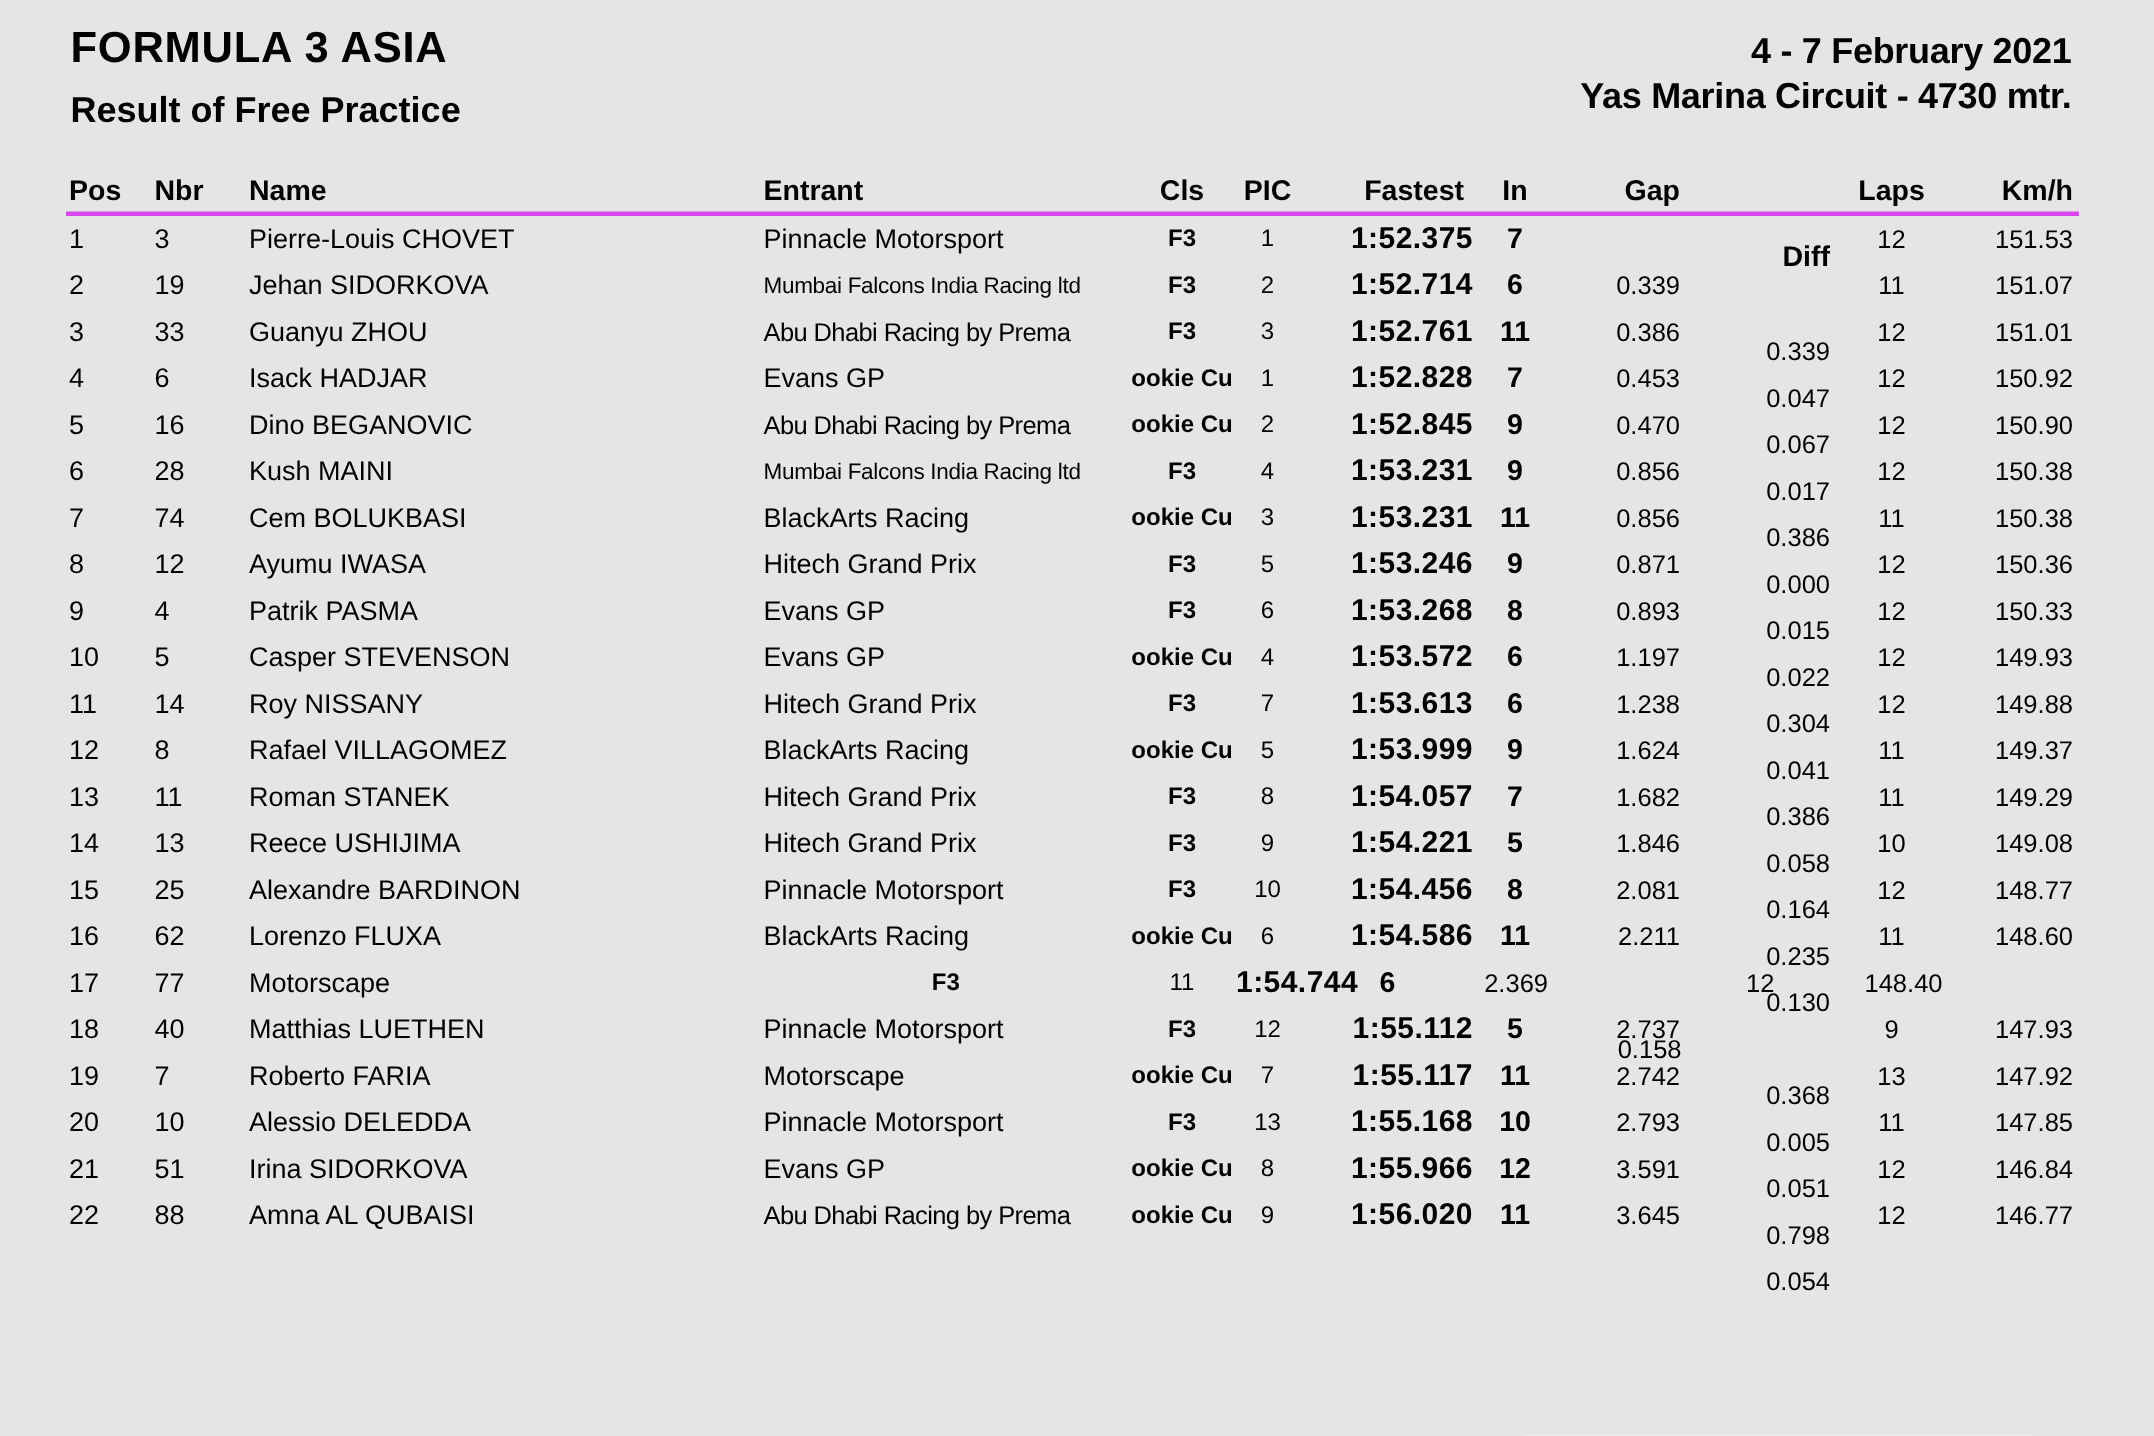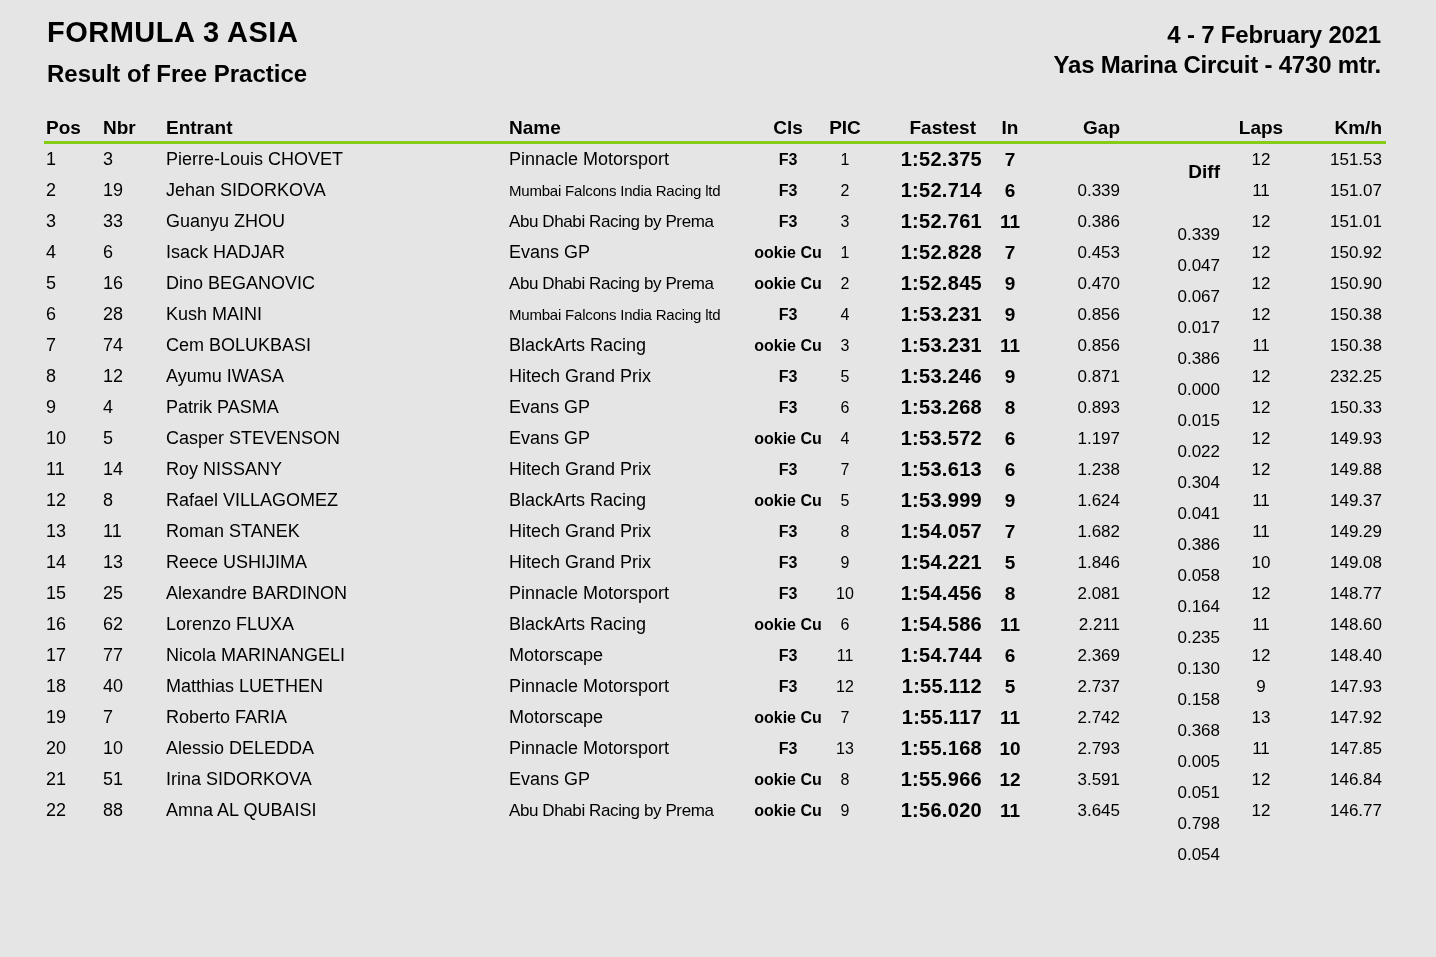--- a/index.html
+++ b/index.html
@@ -57,21 +57,21 @@
     top: 114px;
     width: 1342px;
   }
   .thead, .trow {
     display: grid;
     grid-template-columns: 59px 63px 343px 243px 72px 42px 118px 52px 88px 99px 76px 87px;
   }
   .thead {
     height: 27px;
     line-height: 27px;
-    border-bottom: 3px solid #84cc16;
+    border-bottom: 3px solid #d946ef;
   }
   .trow {
     height: 31px;
     line-height: 31px;
   }
   .cell {
     white-space: nowrap;
     overflow: visible;
   }
   
@@ -108,22 +108,22 @@
   <div class="doc-subtitle">Result of Free Practice</div>
   <div class="doc-right">
     <div>4 - 7 February 2021</div>
     <div>Yas Marina Circuit - 4730 mtr.</div>
   </div>
 
   <div class="rtable">
     <div class="thead">
       <div class="cell c-pos">Pos</div>
       <div class="cell c-nbr">Nbr</div>
+      <div class="cell c-name">Name</div>
       <div class="cell c-entrant">Entrant</div>
-      <div class="cell c-name">Name</div>
       <div class="cell c-cls">Cls</div>
       <div class="cell c-pic">PIC</div>
       <div class="cell c-fastest">Fastest</div>
       <div class="cell c-in">In</div>
       <div class="cell c-gap">Gap</div>
       <div class="cell c-diff">Diff</div>
       <div class="cell c-laps">Laps</div>
       <div class="cell c-kmh">Km/h</div>
     </div>
     <div>
@@ -230,21 +230,21 @@
           <div class="cell c-nbr">12</div>
           <div class="cell c-name">Ayumu IWASA</div>
           <div class="cell c-entrant">Hitech Grand Prix</div>
           <div class="cell c-cls">F3</div>
           <div class="cell c-pic">5</div>
           <div class="cell c-fastest">1:53.246</div>
           <div class="cell c-in">9</div>
           <div class="cell c-gap">0.871</div>
           <div class="cell c-diff">0.015</div>
           <div class="cell c-laps">12</div>
-          <div class="cell c-kmh">232.25</div>
+          <div class="cell c-kmh">150.36</div>
         </div>
         <div class="trow">
           <div class="cell c-pos">9</div>
           <div class="cell c-nbr">4</div>
           <div class="cell c-name">Patrik PASMA</div>
           <div class="cell c-entrant">Evans GP</div>
           <div class="cell c-cls">F3</div>
           <div class="cell c-pic">6</div>
           <div class="cell c-fastest">1:53.268</div>
           <div class="cell c-in">8</div>
@@ -347,21 +347,20 @@
           <div class="cell c-fastest">1:54.586</div>
           <div class="cell c-in">11</div>
           <div class="cell c-gap">2.211</div>
           <div class="cell c-diff">0.130</div>
           <div class="cell c-laps">11</div>
           <div class="cell c-kmh">148.60</div>
         </div>
         <div class="trow">
           <div class="cell c-pos">17</div>
           <div class="cell c-nbr">77</div>
-          <div class="cell c-name">Nicola MARINANGELI</div>
           <div class="cell c-entrant">Motorscape</div>
           <div class="cell c-cls">F3</div>
           <div class="cell c-pic">11</div>
           <div class="cell c-fastest">1:54.744</div>
           <div class="cell c-in">6</div>
           <div class="cell c-gap">2.369</div>
           <div class="cell c-diff">0.158</div>
           <div class="cell c-laps">12</div>
           <div class="cell c-kmh">148.40</div>
         </div>

